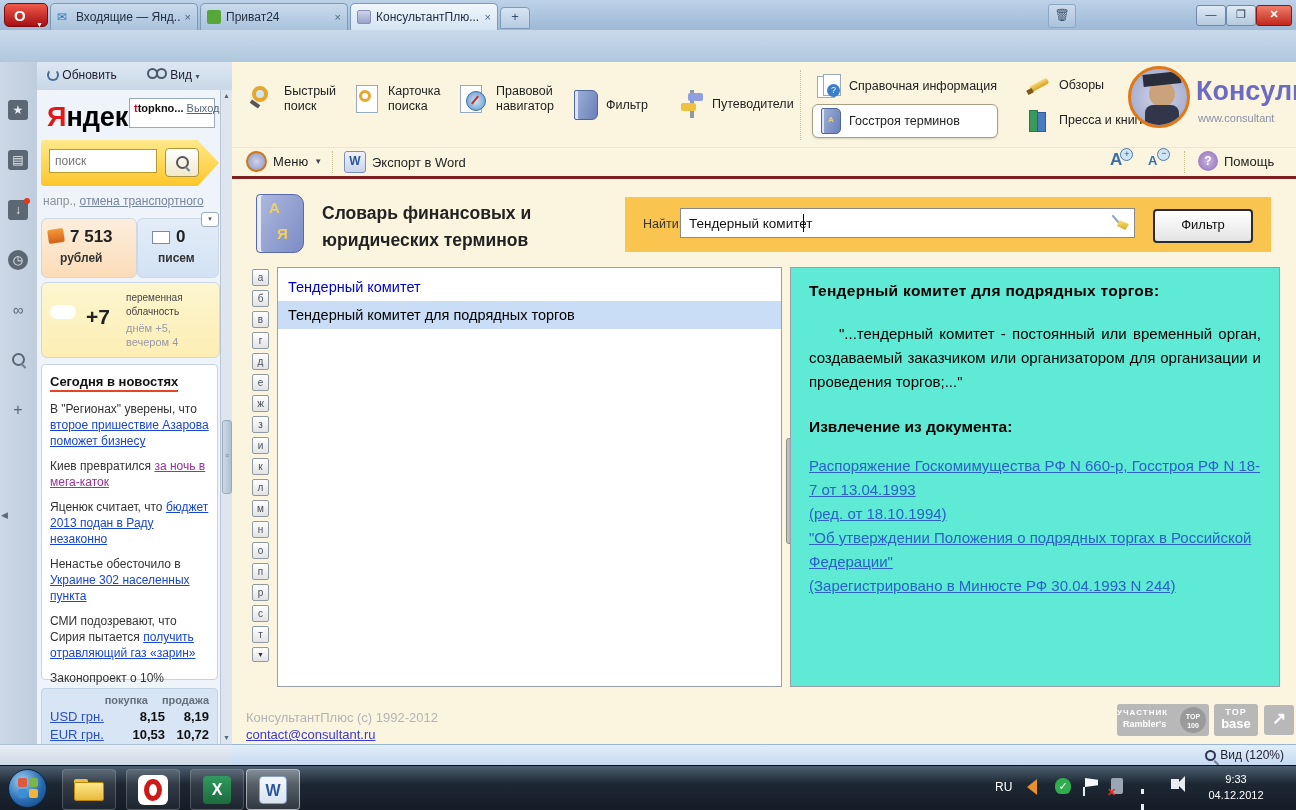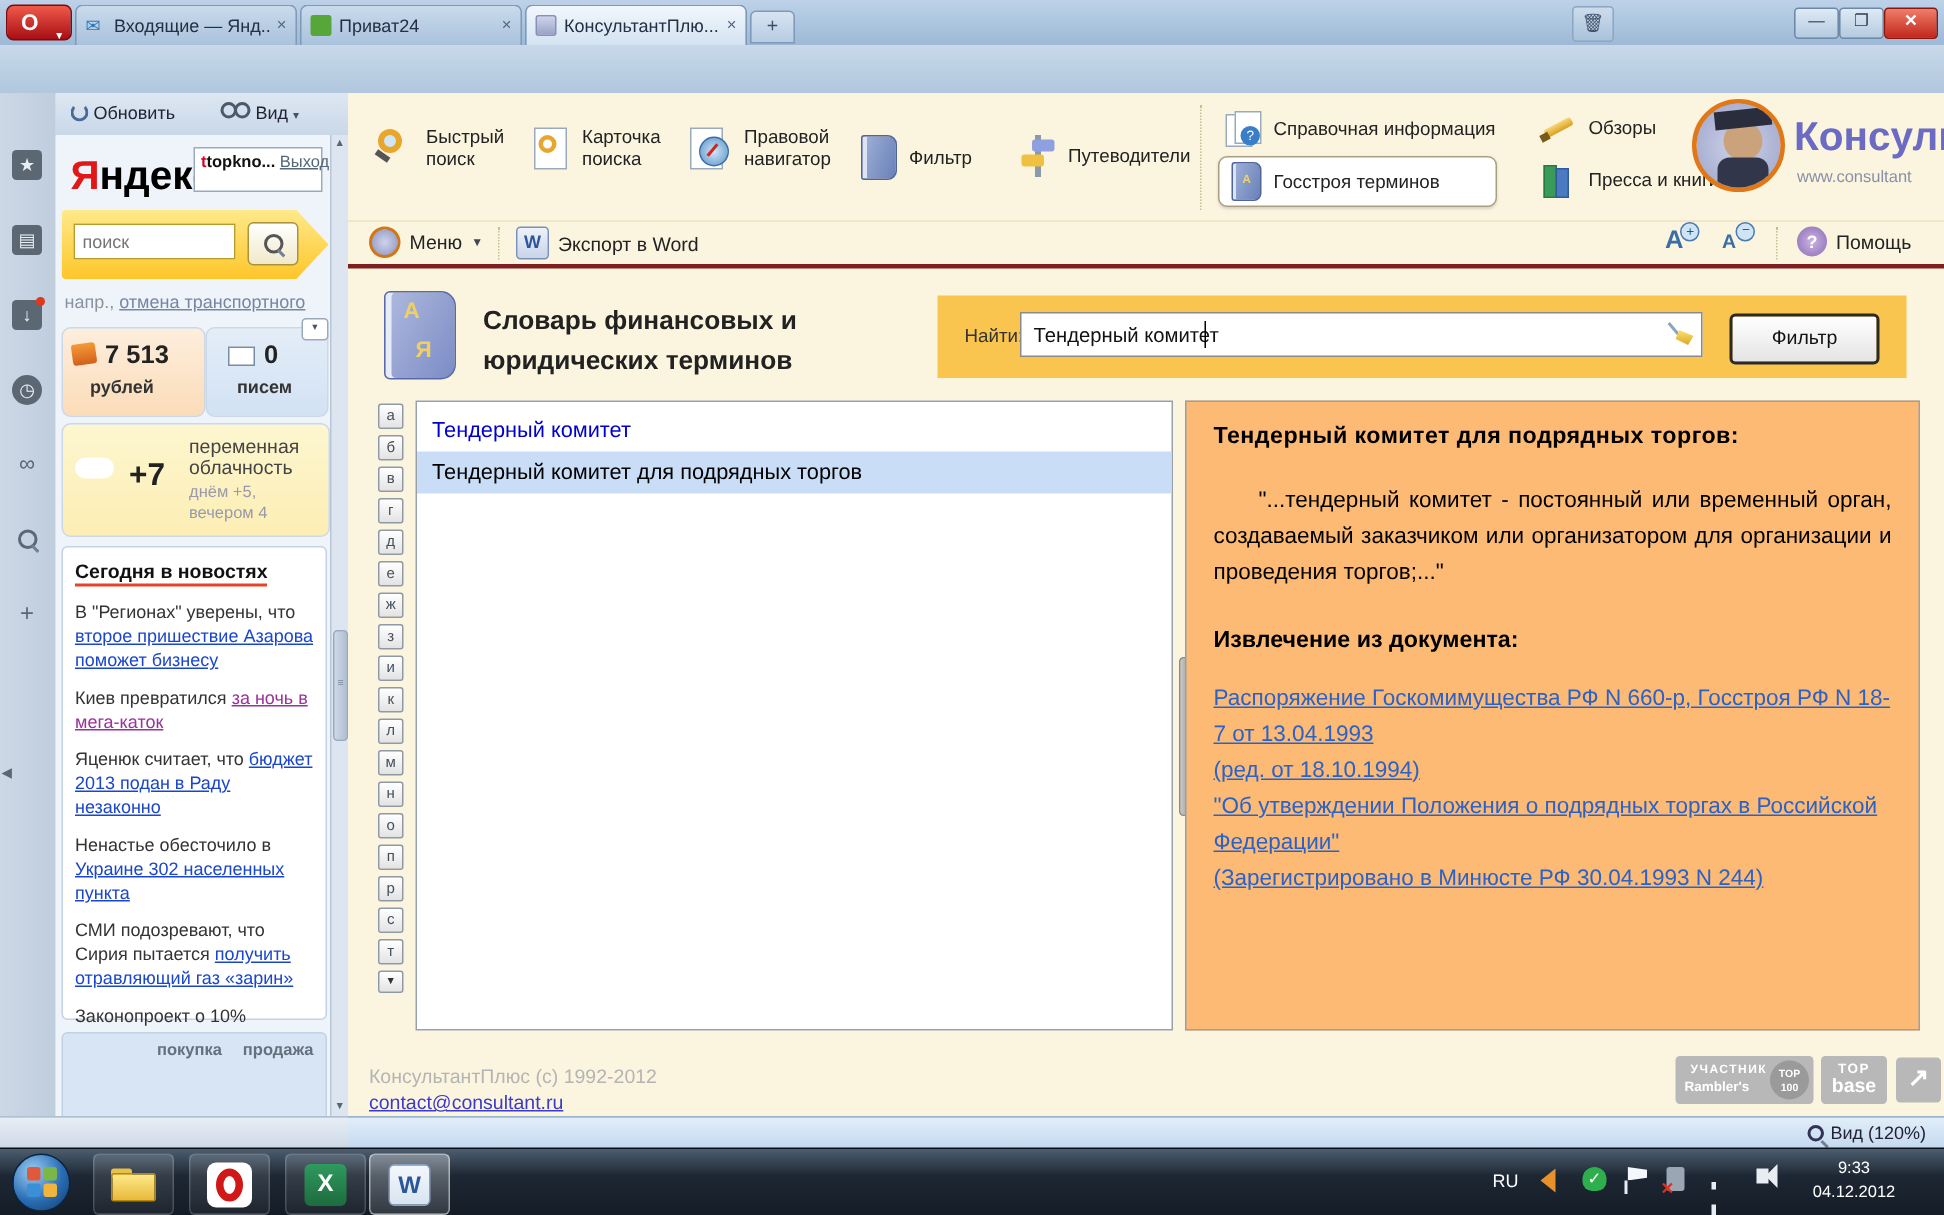--- a/index.html
+++ b/index.html
@@ -63,21 +63,21 @@
   #yhint{position:absolute;left:6px;top:104px;width:176px;font-size:12px;color:#8a93a0;white-space:nowrap;overflow:hidden}
   #yhint .lnk{text-decoration:underline;color:#7786a0}
   .wcard{position:absolute;border-radius:6px;border:1px solid #cdd8e6}
   #money-card{left:4px;top:128px;width:94px;height:58px;background:linear-gradient(#fdeedd,#fbdcb8)}
   #mail-card{left:100px;top:128px;width:80px;height:58px;background:linear-gradient(#e4edf8,#d2e2f4)}
   .bignum{font-size:17px;font-weight:bold;color:#222}
   .cardunit{font-size:12px;font-weight:bold;color:#333}
   #widget-dd{position:absolute;left:164px;top:122px;width:16px;height:13px;border:1px solid #9ab;background:#fff;border-radius:3px;font-size:7px;text-align:center;line-height:11px;color:#456}
   #weather-card{left:4px;top:192px;width:177px;height:74px;background:linear-gradient(#fdf6cf,#fceeb4)}
   #weather-card .t{position:absolute;left:44px;top:22px;font-size:21px;font-weight:bold;color:#222}
-  #weather-card .d1{position:absolute;left:84px;top:8px;font-size:13px;color:#444;width:90px;line-height:14px}
+  #weather-card .d1{position:absolute;left:84px;top:8px;font-size:10px;color:#444;width:90px;line-height:14px}
   #weather-card .d2{position:absolute;left:84px;top:38px;font-size:11px;color:#99a;width:90px;line-height:14px}
   #news-card{position:absolute;left:4px;top:274px;width:177px;height:316px;background:#fff;border:1px solid #c4d2e4;border-radius:4px;padding:7px 8px;box-sizing:border-box}
   #news-title{font-size:13px;font-weight:bold;color:#111;border-bottom:2px solid #e64429;display:inline-block;padding-bottom:1px}
   .news-item{font-size:12px;line-height:16px;color:#333;margin-top:9px}
   .news-link{color:#1a46cc;text-decoration:underline}
   .news-link.visited{color:#993399}
   #fx-card{position:absolute;left:4px;top:598px;width:177px;height:58px;background:#d7e5f5;border:1px solid #c0d2e6;border-radius:4px 4px 0 0;padding:5px 8px;box-sizing:border-box;overflow:hidden}
   #fx-head{display:flex;justify-content:flex-end;gap:14px;font-size:11px;font-weight:bold;color:#66707c}
   .fx-row{display:flex;font-size:13px;font-weight:bold;color:#111;margin-top:3px}
   .fx-label{flex:1;color:#2a50c0;text-decoration:underline;font-weight:normal}
@@ -115,32 +115,32 @@
   #alphabet{position:absolute;left:20px;top:207px;width:18px}
   .abc-btn{width:17px;height:17px;margin-bottom:4px;background:linear-gradient(#fff,#e3e3e3);border:1px solid #8f9aa5;border-radius:2px;font-size:10px;color:#44505c;text-align:center;line-height:16px;box-sizing:border-box}
   #abc-more{position:absolute;left:20px;top:585px;width:17px;height:15px;background:linear-gradient(#fff,#e3e3e3);border:1px solid #8f9aa5;border-radius:2px;font-size:7px;color:#333;text-align:center;line-height:13px;box-sizing:border-box}
 
   #list-panel{position:absolute;left:45px;top:205px;width:505px;height:420px;background:#fff;border:1px solid #9aa0a8;padding-top:5px;box-sizing:border-box}
   .litem{height:28px;line-height:28px;padding-left:10px;font-size:14.5px;white-space:nowrap;overflow:hidden}
   .litem.link{color:#0000cc}
   .litem.sel{background:#c9ddf6;color:#000}
   #splitter{position:absolute;left:554px;top:376px;width:6px;height:104px;background:linear-gradient(90deg,#c8c8c8,#9e9e9e);border:1px solid #8a8a8a;border-radius:3px}
 
-  #def-panel{position:absolute;left:558px;top:205px;width:490px;height:420px;background:#fdba74;border:1px solid #9aa0a8;padding:14px 18px;box-sizing:border-box}
+  #def-panel{position:absolute;left:558px;top:205px;width:490px;height:420px;background:#5eead4;border:1px solid #9aa0a8;padding:14px 18px;box-sizing:border-box}
   #def-heading{font-size:15.5px;font-weight:bold;color:#000;letter-spacing:.3px}
   #def-body{margin-top:22px;font-size:15px;color:#000;line-height:24px;text-align:justify;text-indent:30px;width:452px}
   #extract-heading{margin-top:24px;font-size:15.5px;font-weight:bold;color:#000}
   #doc-links{margin-top:18px;width:452px}
   .doclink{font-size:15px;color:#2a62c8;text-decoration:underline;line-height:24px}
 
   #footer-copy{position:absolute;left:14px;top:648px;font-size:13px;color:#b4b4b4}
   #footer-mail{position:absolute;left:14px;top:665px;font-size:13px;color:#3a3acc;text-decoration:underline}
   .badge{position:absolute;background:#b8b8b8;border-radius:3px;color:#fff;overflow:hidden}
   #badge1{left:885px;top:642px;width:92px;height:32px}
-  #badge1 .l1{font-size:8px;font-weight:bold;margin:4px 0 0 10px;letter-spacing:1px}
+  #badge1 .l1{font-size:8px;font-weight:bold;margin:4px 0 0 0;letter-spacing:1px}
   #badge1 .l2{font-size:9px;font-weight:bold;margin:2px 0 0 6px}
   #badge1 .circ{position:absolute;right:3px;top:3px;width:26px;height:26px;border-radius:50%;background:#9a9a9a;font-size:7px;font-weight:bold;text-align:center;line-height:9px;padding-top:5px;box-sizing:border-box}
   #badge2{left:982px;top:642px;width:44px;height:32px;text-align:center}
   #badge2 .l1{font-size:9px;font-weight:bold;margin-top:3px;letter-spacing:1px}
   #badge2 .l2{font-size:13px;font-weight:bold;margin-top:-1px}
   #badge3{left:1032px;top:643px;width:30px;height:30px;font-size:17px;font-weight:bold;text-align:center;line-height:28px}
 
   #statusbar{position:absolute;left:232px;top:744px;width:1064px;height:21px;background:linear-gradient(#e2eefa,#c3d9ef);border-top:1px solid #9ab5d0;font-size:12px;color:#223}
   #status-zoom{position:absolute;right:12px;top:3px;display:flex;align-items:center;gap:4px}
   #pstatus{position:absolute;left:0;top:744px;width:232px;height:21px;background:linear-gradient(#e8eef6,#ccd8e6);border-top:1px solid #aebfd2}
@@ -268,20 +268,32 @@
             <div class="news-item"><span>СМИ подозревают, что Сирия пытается </span><span class="news-link">получить отравляющий газ «зарин»</span></div>
             <div class="news-item"><span>Законопроект о 10% валютном сборе </span><span class="news-link">зарегистрирован в Раде</span></div>
           </div>
       </div>
 
       <div id="fx-card">
         <div id="fx-head">
           <span>покупка</span>
             <span>продажа</span>
         </div>
+        <div id="fx-rows">
+            <div class="fx-row">
+              <span class="fx-label">USD грн.</span>
+              <span class="fx-val">8,15</span>
+              <span class="fx-val">8,19</span>
+            </div>
+            <div class="fx-row">
+              <span class="fx-label">EUR грн.</span>
+              <span class="fx-val">10,53</span>
+              <span class="fx-val">10,72</span>
+            </div>
+          </div>
       </div>
     </div>
     <div id="yscroll">
       <div class="arr" style="top:0">▲</div>
       <div class="thumb">≡</div>
       <div class="arr" style="bottom:0">▼</div>
     </div>
     <div id="pbottom">
       <div class="strip">
         <span>⟲▾</span>

